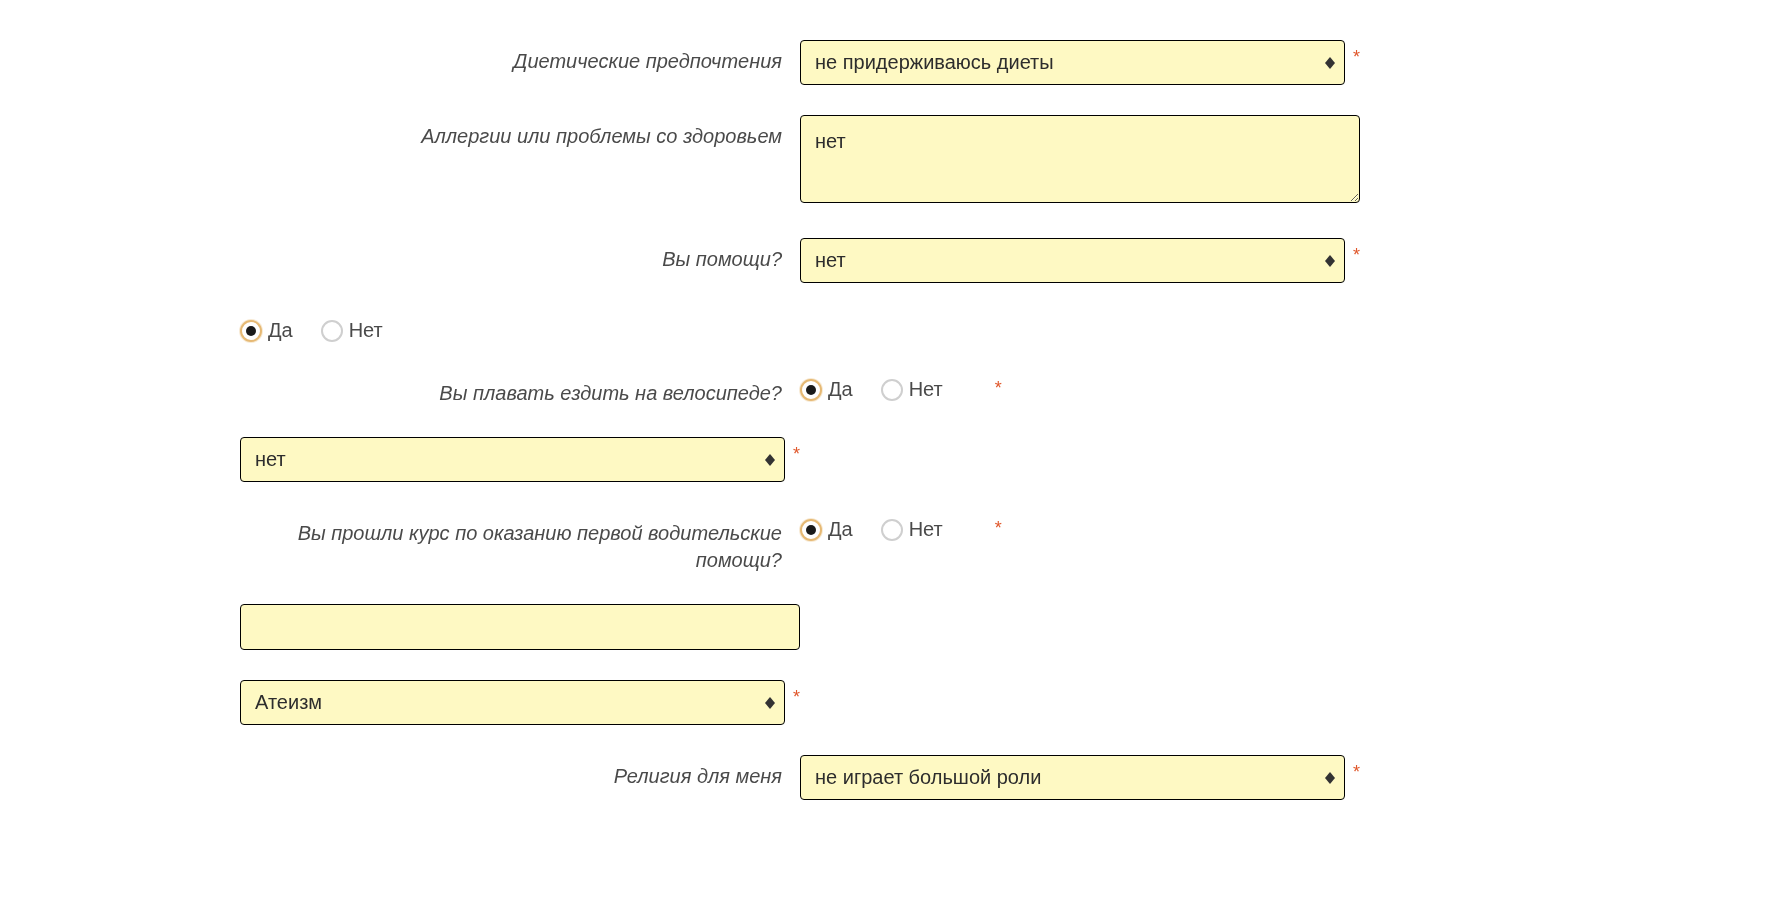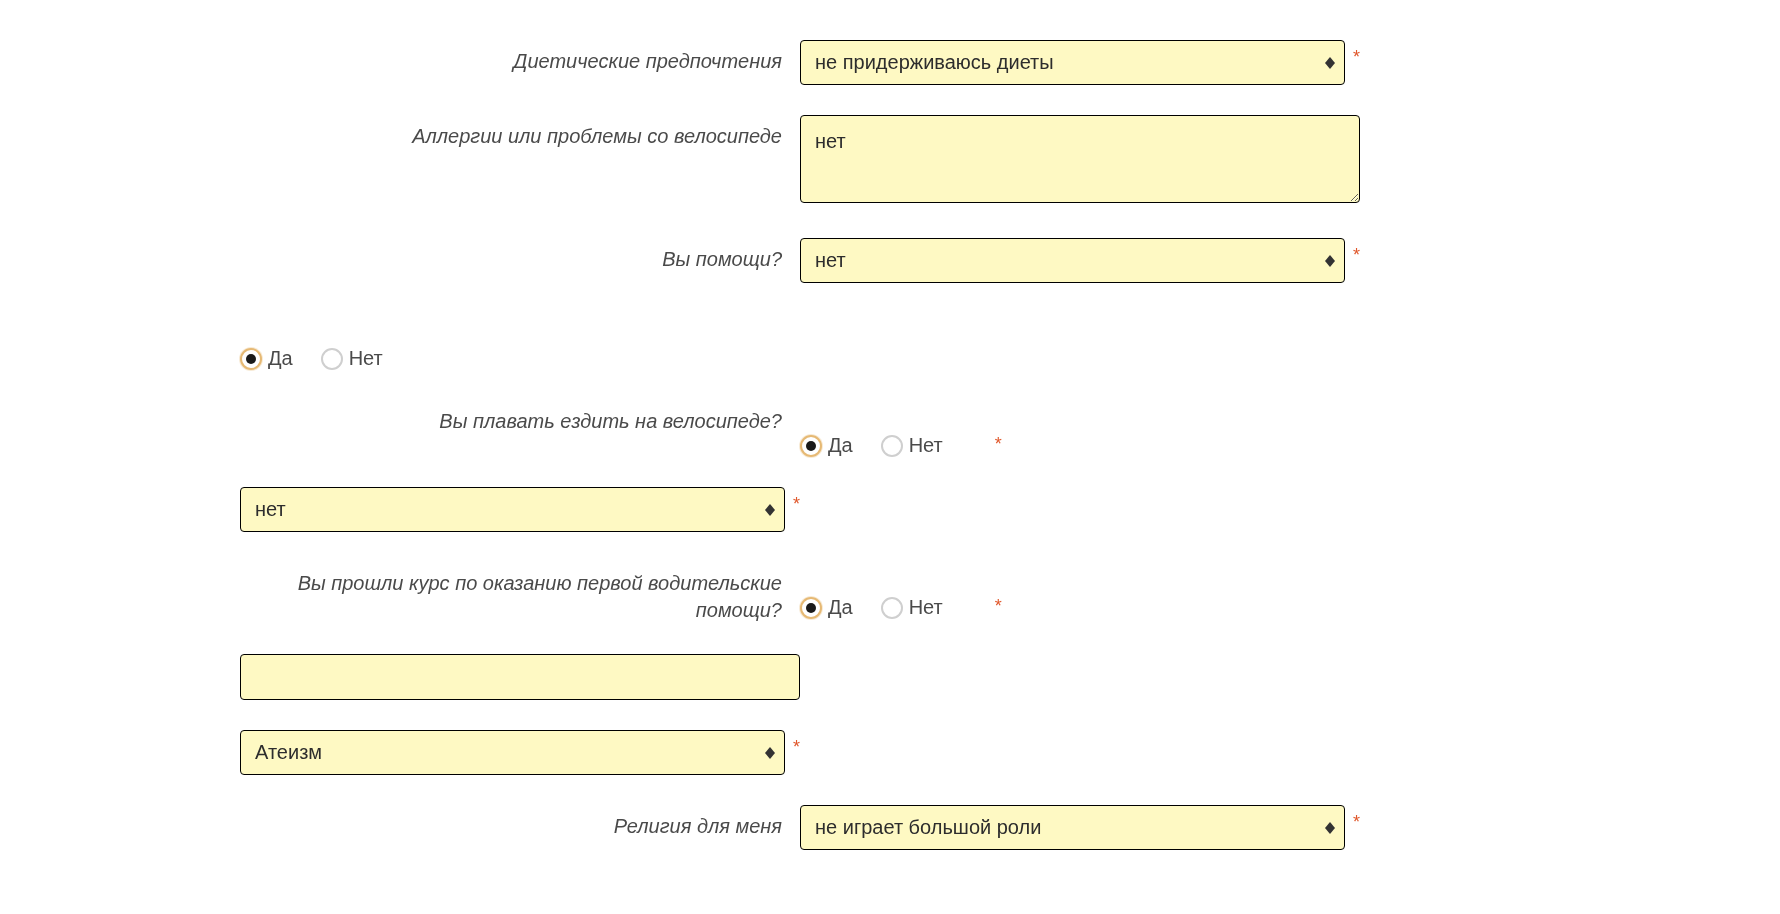--- a/index.html
+++ b/index.html
@@ -79,21 +79,20 @@
   }
   .text-input {
     height: 46px;
     padding: 0 14px;
   }
   .radio-group {
     display: flex;
     align-items: center;
     gap: 28px;
     padding-top: 6px;
-    margin-top: 28px;
   }
   .radio-item {
     display: inline-flex;
     align-items: center;
     gap: 6px;
   }
   .radio-outer {
     width: 22px; height: 22px;
     border: 2px solid #cfcfcf;
     border-radius: 50%;
@@ -139,21 +138,21 @@
           <svg width="10" height="6" viewBox="0 0 10 6">
               <path d="M0 0 L5 6 L10 0 Z" fill="#333"></path>
             </svg>
         </span>
       </div>
       <span class="required">*</span>
     </div>
   </div>
 
   <div class="row">
-    <div class="label-col">Аллергии или проблемы со велосипеде</div>
+    <div class="label-col">Аллергии или проблемы со здоровьем</div>
     <div class="input-col">
       <div class="control">
         <textarea class="textarea" style="">нет</textarea>
       </div>
     </div>
   </div>
 
   <div class="row">
     <div class="label-col">Вы помощи?</div>
     <div class="input-col">

